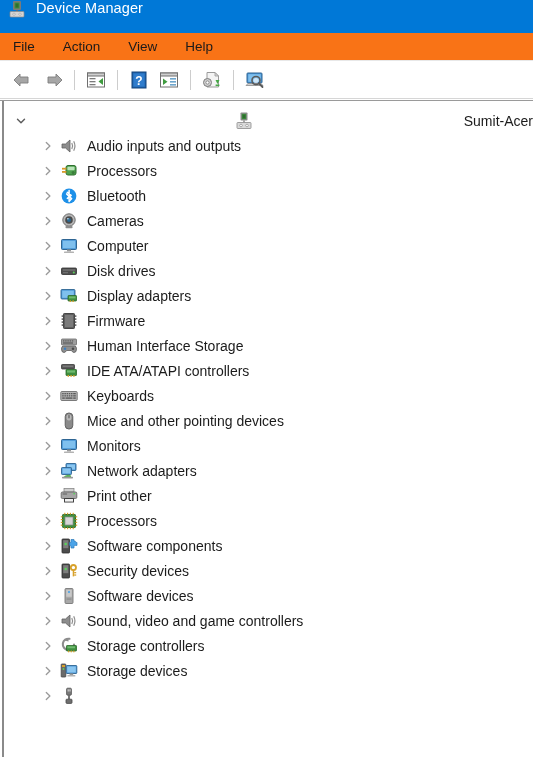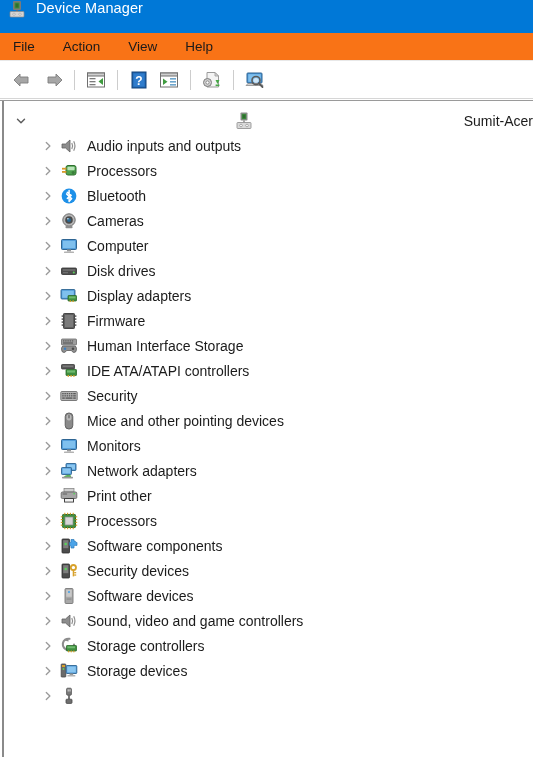--- a/index.html
+++ b/index.html
@@ -498,21 +498,21 @@
             <rect x="6.6" y="8.2" width="1.5" height="1.3"></rect>
               <rect x="8.8" y="8.2" width="1.5" height="1.3"></rect>
             <rect x="11" y="8.2" width="1.5" height="1.3"></rect>
               <rect x="13.2" y="8.2" width="2.6" height="1.3"></rect>
             <rect x="2.2" y="10.4" width="2.6" height="1.4"></rect>
               <rect x="5.5" y="10.4" width="7" height="1.4"></rect>
             <rect x="13.2" y="10.4" width="2.6" height="1.4"></rect>
           </g>
         </svg>
       </span>
-      <span class="row-label">Security</span>
+      <span class="row-label">Keyboards</span>
     </div>
 
     <div class="row child">
       <span class="twisty">
         <svg width="10" height="10" viewBox="0 0 10 10">
             <path d="M3.3 1.5 L6.9 5 L3.3 8.5" fill="none" stroke="#9a9a9a" stroke-width="1.3" stroke-linecap="round" stroke-linejoin="round"></path>
           </svg>
       </span>
       <span class="row-icon">
         <svg width="18" height="18" viewBox="0 0 18 18">

